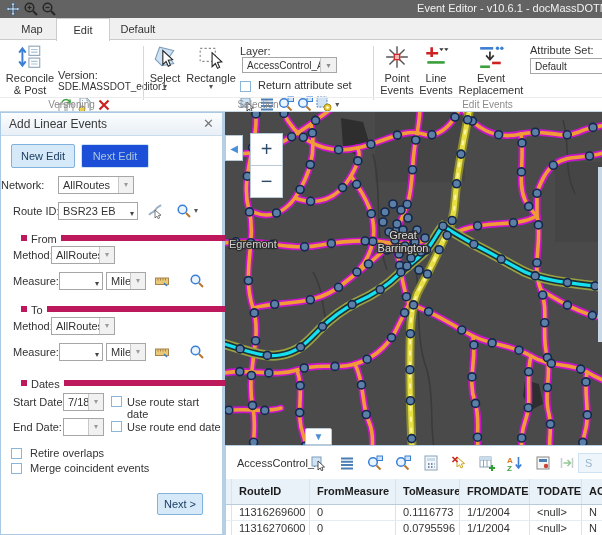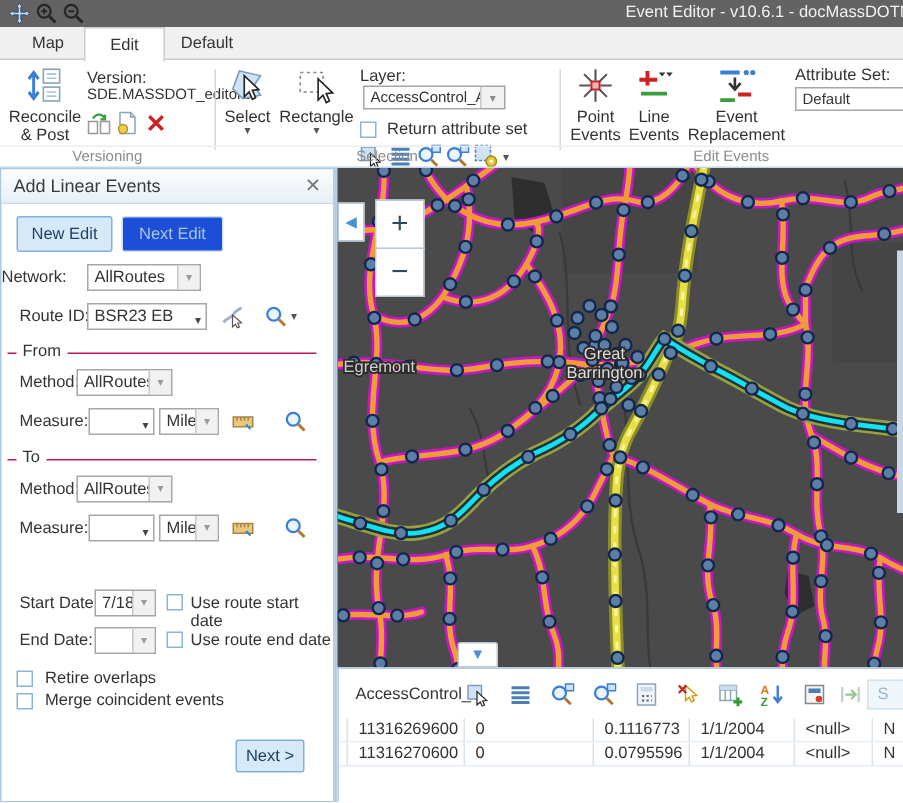--- a/index.html
+++ b/index.html
@@ -14,38 +14,38 @@
   .tab{position:absolute;top:0;height:22px;line-height:22px;text-align:center;color:#333;}
   .tab.active{background:#fff;border:1px solid #cccccc;border-bottom:none;height:23px;box-sizing:border-box;z-index:2;}
   
   .ribbon{position:absolute;left:0;top:40px;width:602px;height:72px;background:#fff;border-bottom:1px solid #c5d6e4;box-sizing:border-box;overflow:hidden;}
   .vdiv{position:absolute;top:6px;height:54px;width:1px;background:#d8d8d8;}
   .grp-label{position:absolute;bottom:1px;text-align:center;color:#8c8c8c;font-size:10px;border-top:1px solid #ececec;padding-top:1px;}
   .bigbtn{position:absolute;top:4px;text-align:center;cursor:default;}
   .bigbtn .bicon{display:block;margin:0 auto;}
   .bigbtn .blabel{display:block;margin-top:2px;line-height:12px;color:#333;}
   .caret{color:#555;font-size:8px;line-height:6px;display:block;}
-  .ver-label{color:#333;}
+  .ver-label{color:#333;margin-top:23px;}
   .ver-value{color:#333;font-size:10px;white-space:nowrap;}
   .mini{display:inline-block;width:16px;height:16px;vertical-align:middle;}
   .rib-select{display:inline-block;background:#fff;border:1px solid #a6a6a6;height:16px;line-height:16px;position:relative;box-sizing:border-box;padding-left:4px;font-size:10px;white-space:nowrap;overflow:hidden;}
   .rib-select .arr{position:absolute;right:0;top:0;width:15px;height:100%;background:#f1f1f1;border-left:1px solid #c8c8c8;color:#8a8a8a;font-size:8px;text-align:center;line-height:15px;}
   .cb{display:inline-block;width:11px;height:11px;background:#fff;border:1px solid #8ab4d8;vertical-align:middle;box-sizing:border-box;}
   
   .panel{position:absolute;left:0;top:112px;width:225px;height:423px;background:#fff;border:1px solid #a9c9e4;border-right:3px solid #b5d0e6;box-sizing:border-box;}
   .panel-header{position:absolute;left:0;top:0;width:100%;height:23px;background:linear-gradient(#fcfdfe,#e8eff6);border-bottom:1px solid #c9dcec;box-sizing:border-box;}
   .panel-title{position:absolute;left:8px;top:4px;color:#3a3a3a;font-size:12px;text-align:right;}
   .panel-close{position:absolute;right:8px;top:3px;color:#777;font-size:13px;cursor:default;}
   .pbtn{position:absolute;background:#d6e9f8;border:1px solid #7fb2dc;color:#1d3f63;text-align:center;box-sizing:border-box;border-radius:2px;}
   .pbtn.disabled{background:#1d4ed8;border-color:#cbe2f2;color:#a9c6dd;}
   .plabel{position:absolute;color:#333;}
   .combo{position:absolute;background:#fff;border:1px solid #a6a6a6;box-sizing:border-box;padding-left:4px;white-space:nowrap;overflow:hidden;}
   .combo .arrbox{position:absolute;right:0;top:0;width:14px;height:100%;background:#f1f1f1;border-left:1px solid #c8c8c8;color:#9a9a9a;font-size:8px;text-align:center;}
   .combo .arrplain{position:absolute;right:3px;top:3px;color:#444;font-size:8px;}
-  .sep{position:absolute;left:4px;width:206px;border-top:1px solid #be185d;}
+  .sep{position:absolute;left:20px;width:206px;border-top:6px solid #be185d;}
   .sep span{position:relative;top:-8px;left:6px;background:#fff;padding:0 4px;color:#333;}
   .cbrow{position:absolute;left:10px;}
   .cbrow span.t{margin-left:5px;vertical-align:middle;color:#333;}
   
   .map{position:absolute;left:225px;top:112px;width:377px;height:333px;background:#4a4a4a;overflow:hidden;}
   .map svg.canvas{position:absolute;left:0;top:0;}
   .rd-casing{stroke:#c616c9;stroke-width:7;fill:none;stroke-linecap:round;}
   .rd{stroke:#f09a38;stroke-width:3.6;fill:none;stroke-linecap:round;}
   .mn{stroke:#3a3a3a;stroke-width:1.5;fill:none;}
   .blob{fill:#2e2e2e;}
@@ -392,20 +392,21 @@
       <span>Miles</span>
       <span class="arrbox">▾</span>
     </div>
     <svg class="mini" style="position:absolute;left:153px;top:231px">
         <use href="#i-ruler"></use>
       </svg>
     <svg class="mini" style="position:absolute;left:188px;top:231px">
         <use href="#i-mag"></use>
       </svg>
 
+    <div class="sep" style="top:267px"><span>Dates</span></div>
     <span class="plabel" style="left:12px;top:283px">Start Date:</span>
     <div class="combo" style="left:62px;top:280px;width:41px;height:18px;line-height:16px">
       <span>7/18/</span>
       <span class="arrbox">▾</span>
     </div>
     <span class="cb" style="position:absolute;left:110px;top:283px"></span>
     <span class="plabel" style="left:126px;top:283px">Use route start date</span>
 
     <span class="plabel" style="left:12px;top:308px">End Date:</span>
     <div class="combo" style="left:62px;top:305px;width:41px;height:18px;line-height:16px">
@@ -697,20 +698,29 @@
         </svg>
       <svg class="ttool" style="left:309px">
           <use href="#i-identify"></use>
         </svg>
       <svg class="ttool" style="left:333px;opacity:.55">
           <use href="#i-measure"></use>
         </svg>
       <div class="tsave">S</div>
     </div>
     <div class="tgrid">
+      <div class="tg-row head" id="thead-row">
+          <div></div>
+          <div>RouteID</div>
+          <div>FromMeasure</div>
+          <div>ToMeasure</div>
+          <div>FROMDATE</div>
+          <div>TODATE</div>
+          <div>AC</div>
+        </div>
       <div id="tbody">
           <div class="tg-row data">
             <div></div>
             <div>11316269600</div>
             <div>0</div>
             <div>0.1116773</div>
             <div>1/1/2004</div>
             <div>&lt;null&gt;</div>
             <div>N</div>
           </div>

